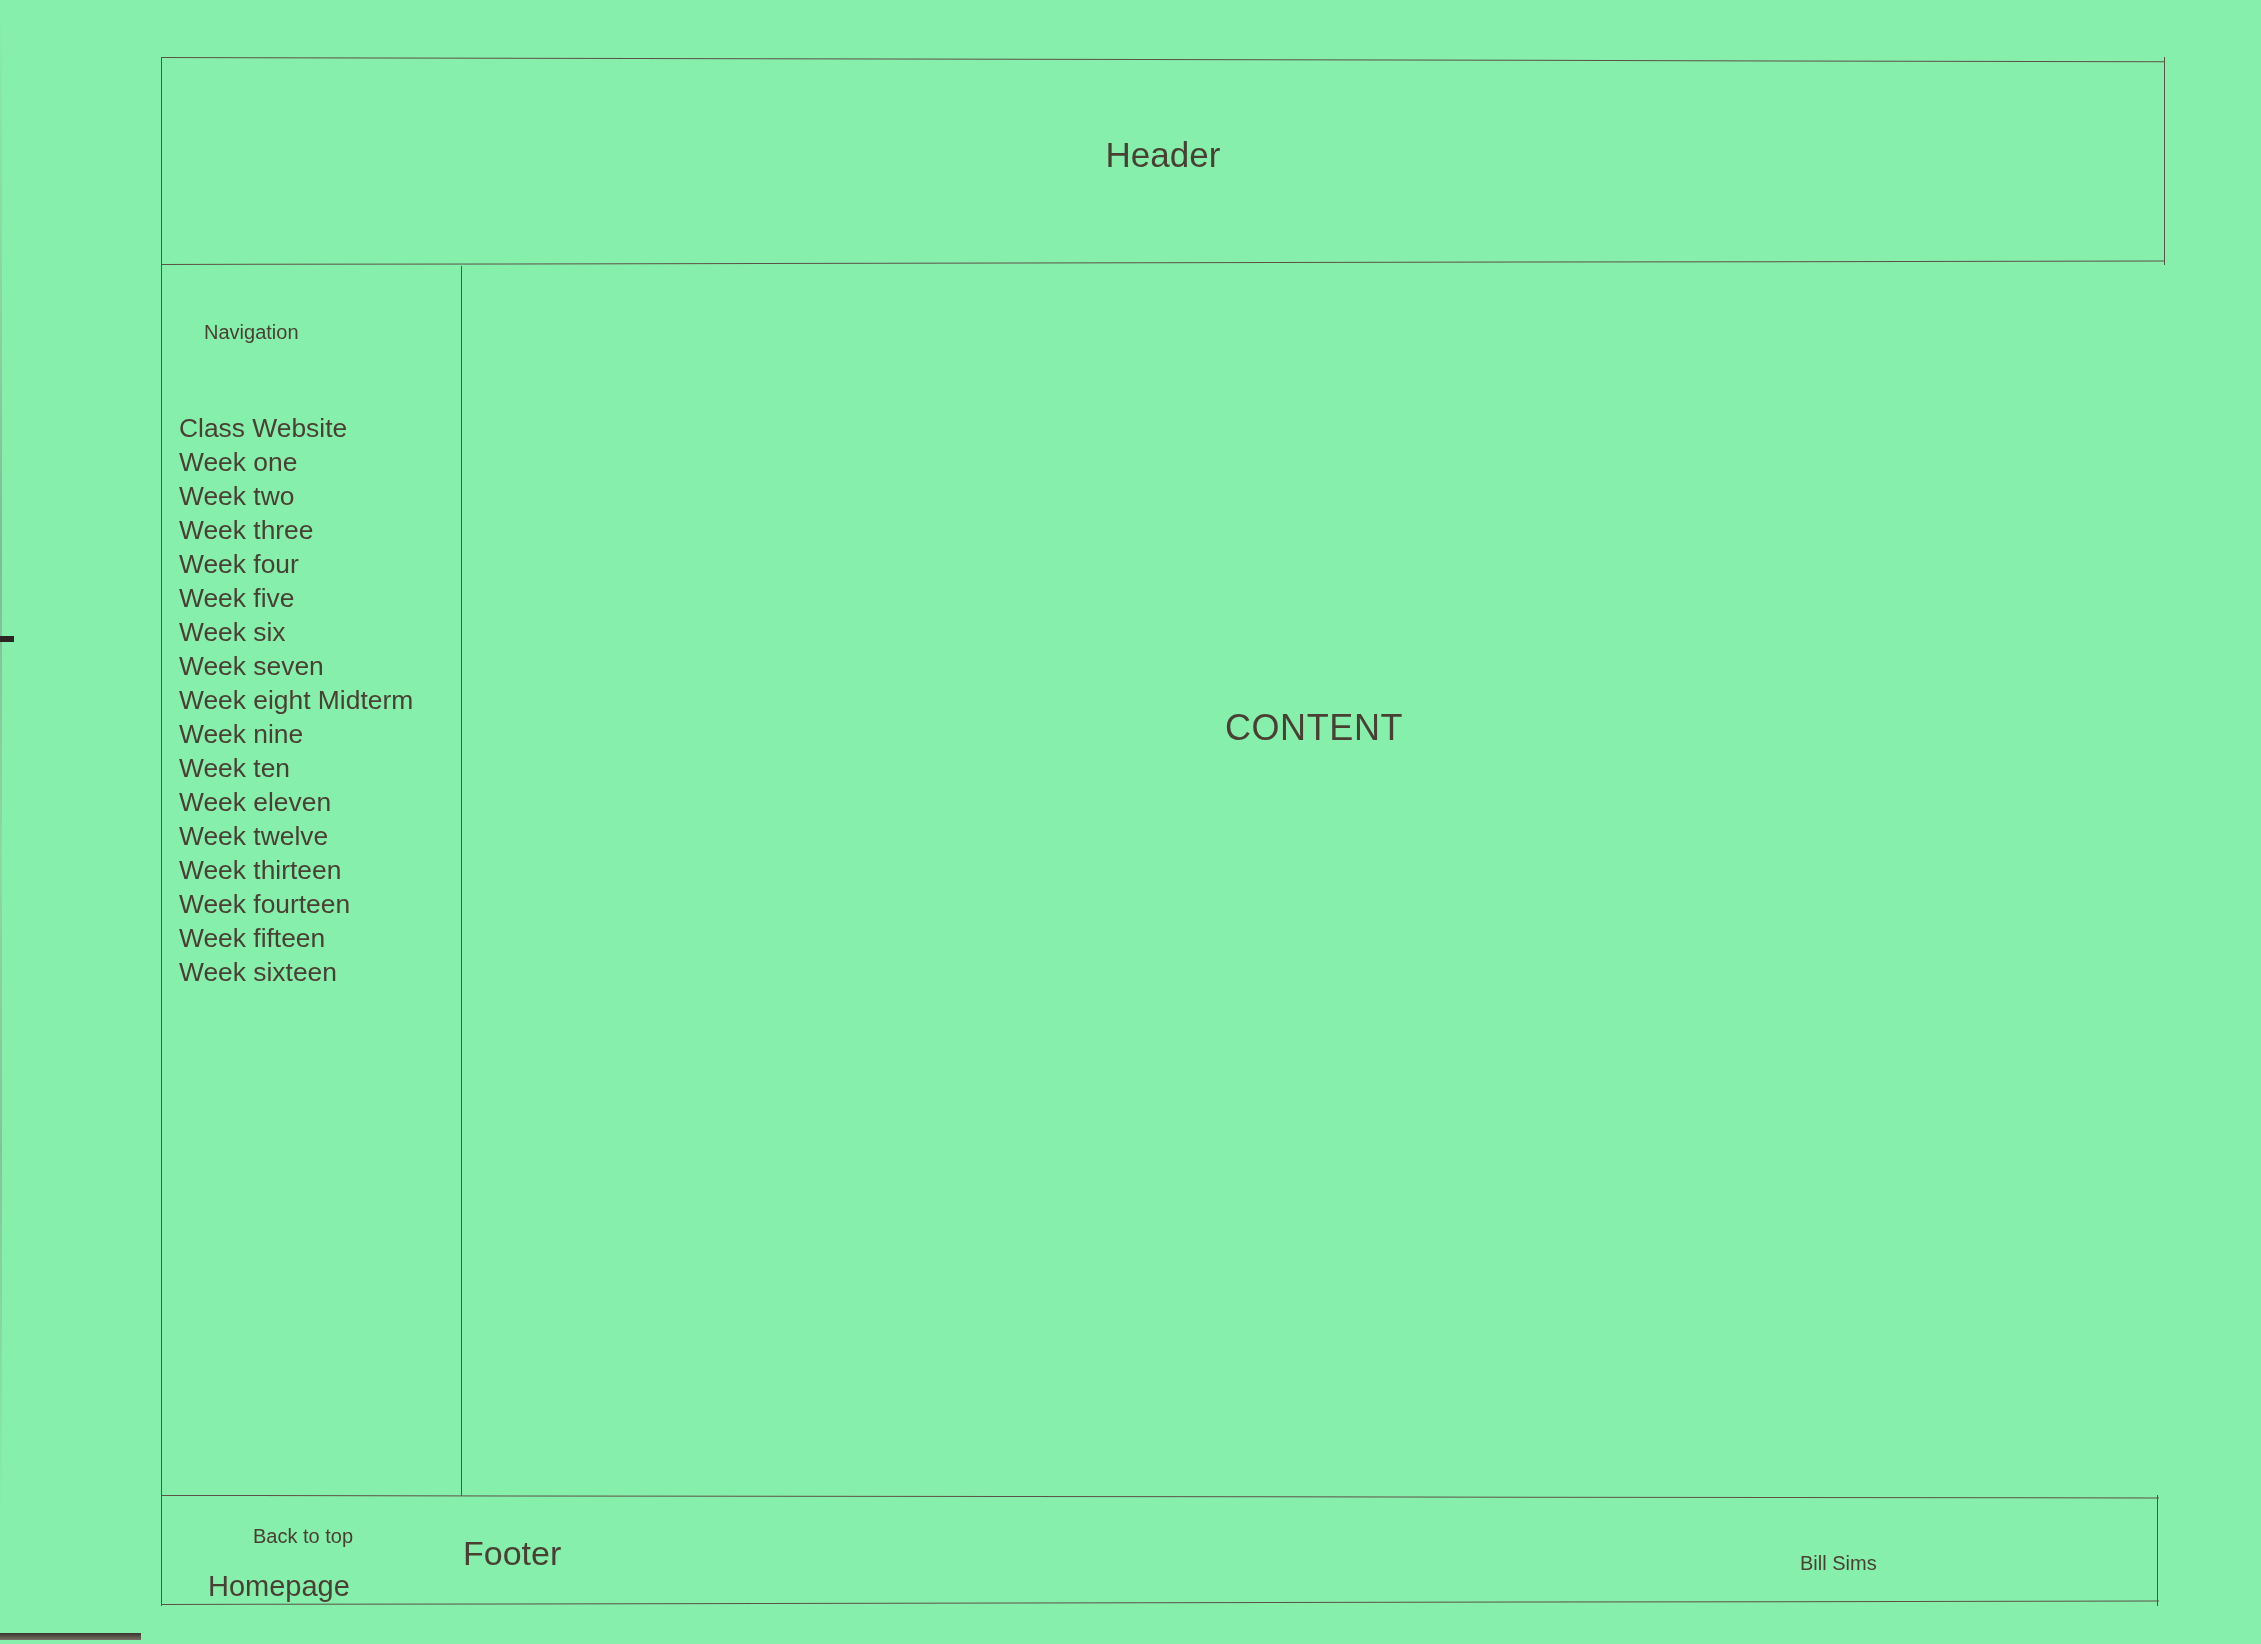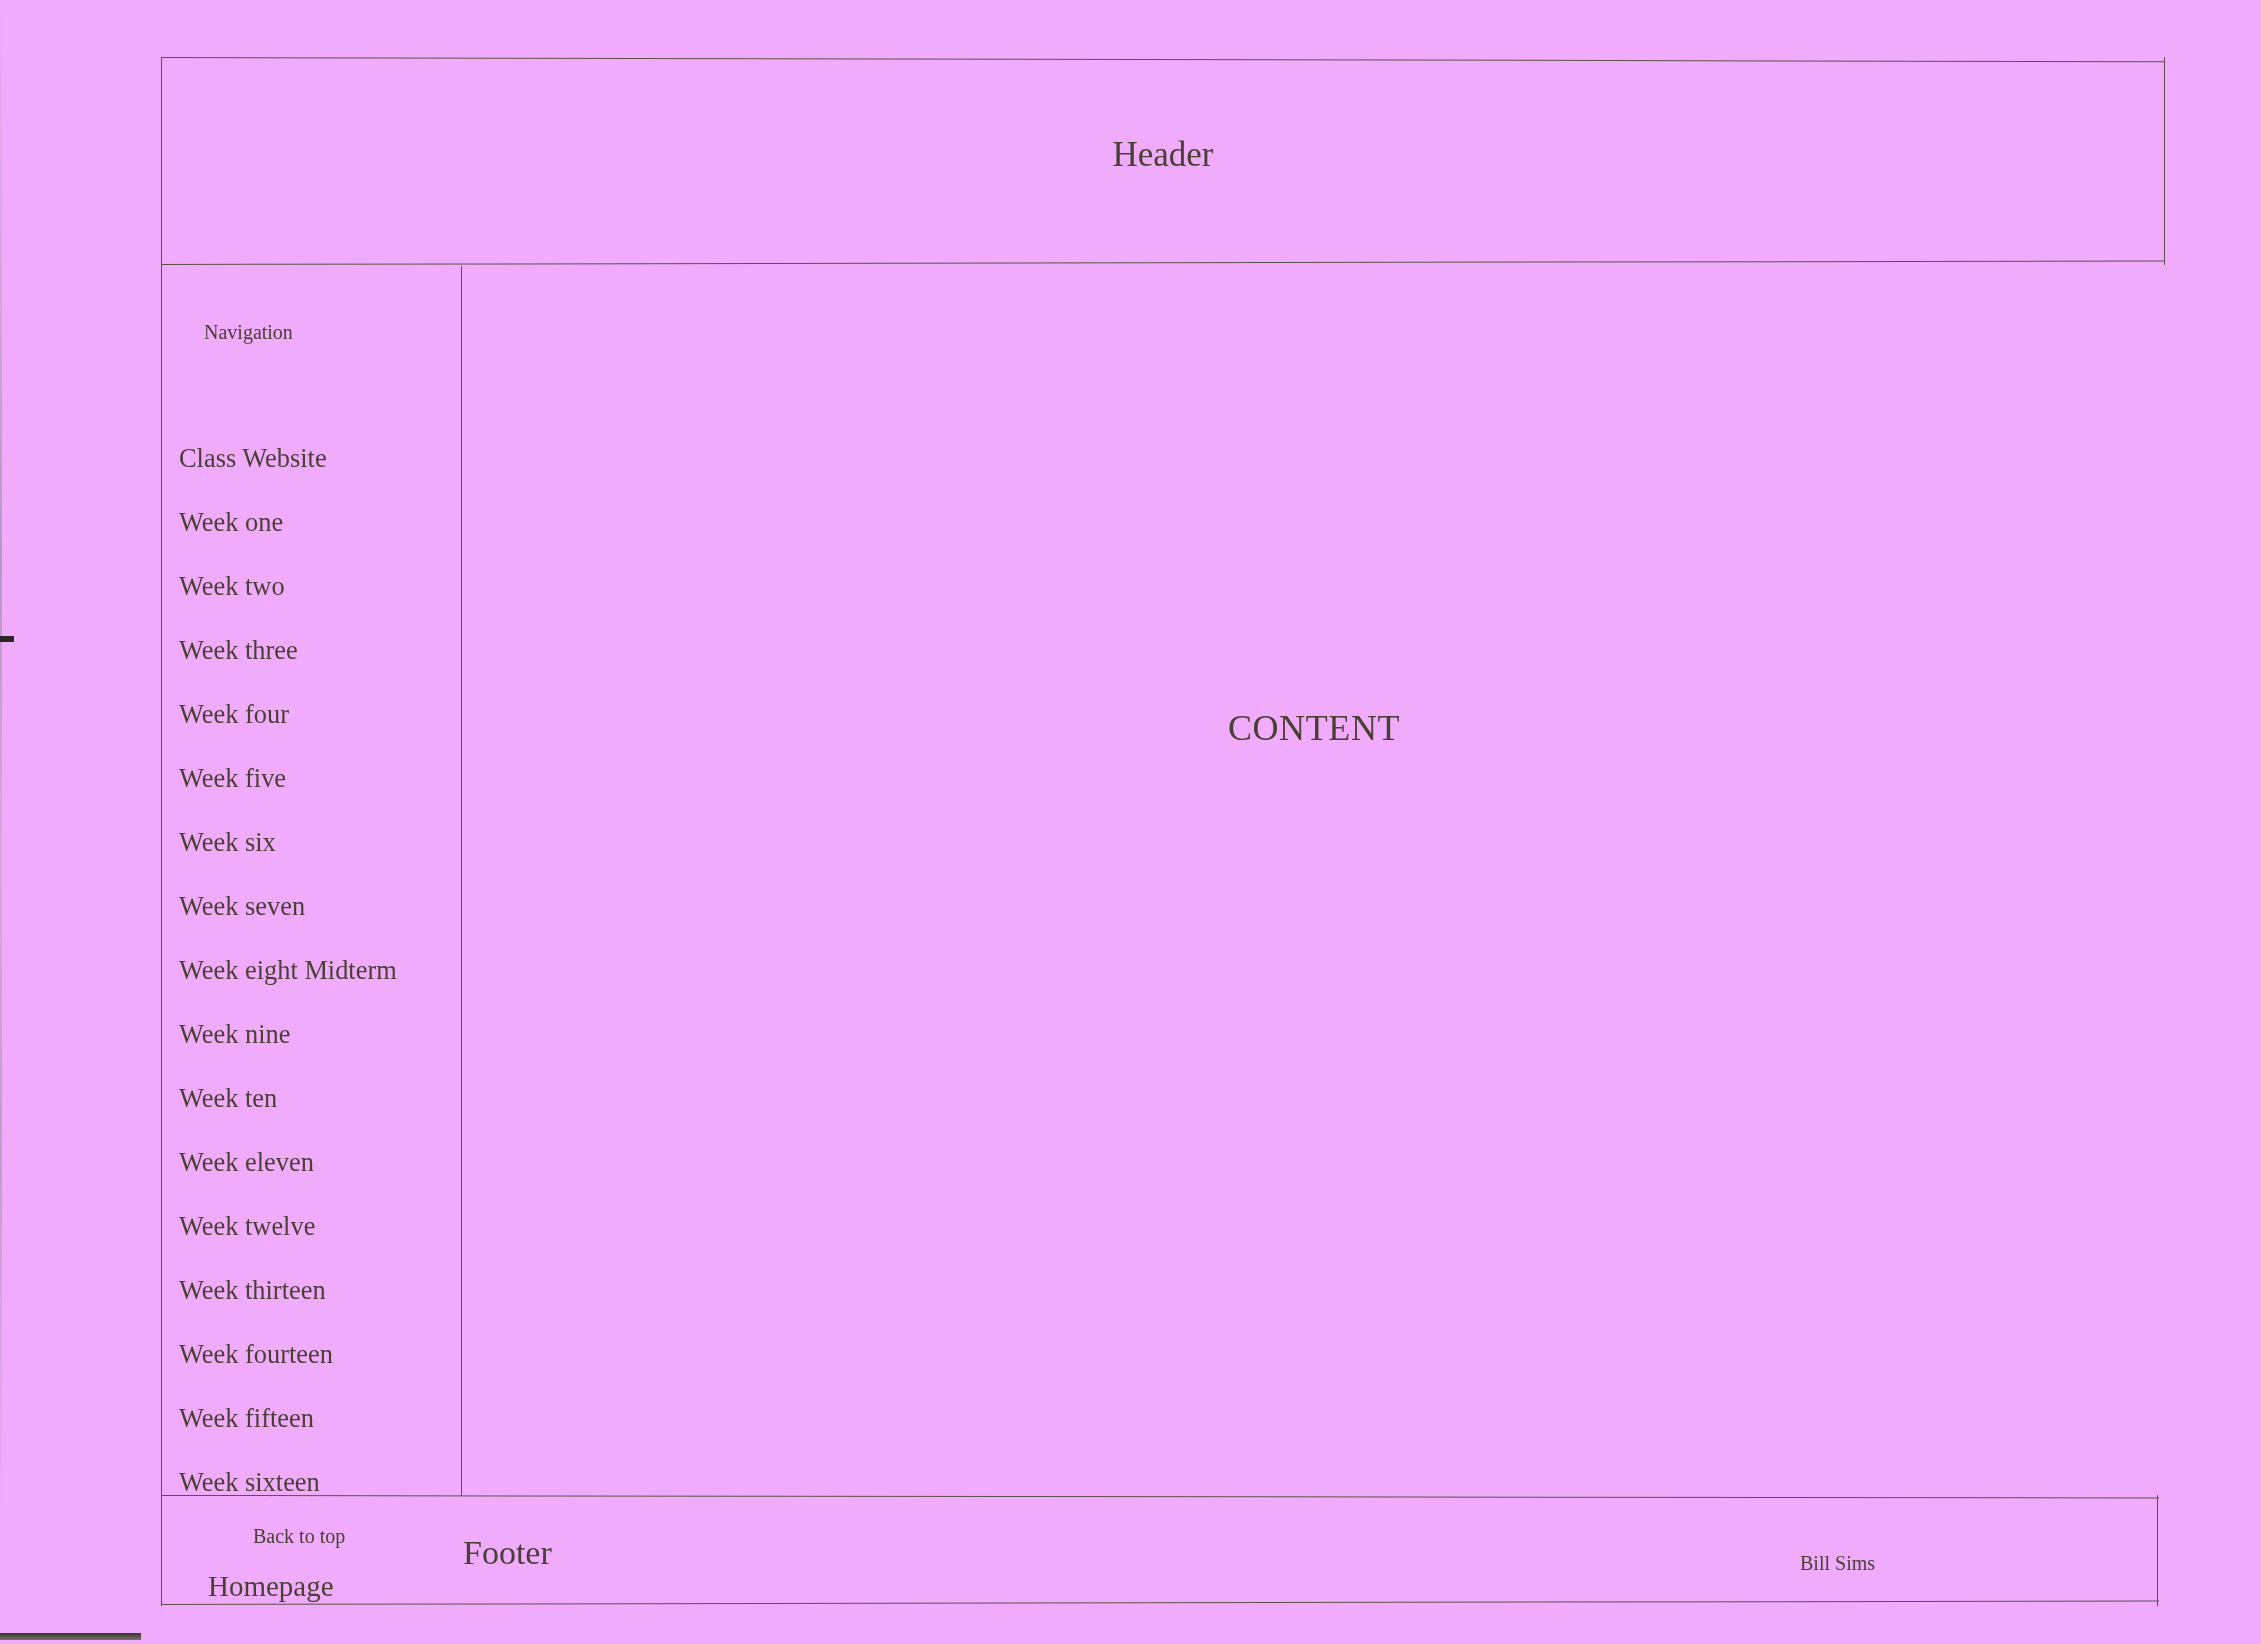--- a/index.html
+++ b/index.html
@@ -15,22 +15,21 @@
     overflow: hidden;
     font-family: "Liberation Sans", "DejaVu Sans", sans-serif;
     color: #4a3f33;
     -webkit-font-smoothing: antialiased;
   }
 
   
   #scan-page {
     position: absolute;
     inset: 0;
-    background: #f0abfc;
-    font-family: Liberation Serif, serif;
+    background: #86efac;
   }
 
   
   #scan-edge-noise {
     position: absolute;
     left: 0;
     top: 0;
     width: 1.9px;
     height: 1644px;
     background: linear-gradient(to bottom,
@@ -106,21 +105,20 @@
     margin: 0;
     padding: 0;
     font-size: 26.4px;
   }
   #nav-list li {
     height: 34px;
     line-height: 34px;
     white-space: nowrap;
     color: #4a3f33;
     cursor: pointer;
-    margin-top: 30px;
   }
   #footer-backtotop {
     left: 253px;
     top: 1526px;
     font-size: 20px;
   }
   #footer-homepage {
     left: 208px;
     top: 1572px;
     font-size: 29px;

